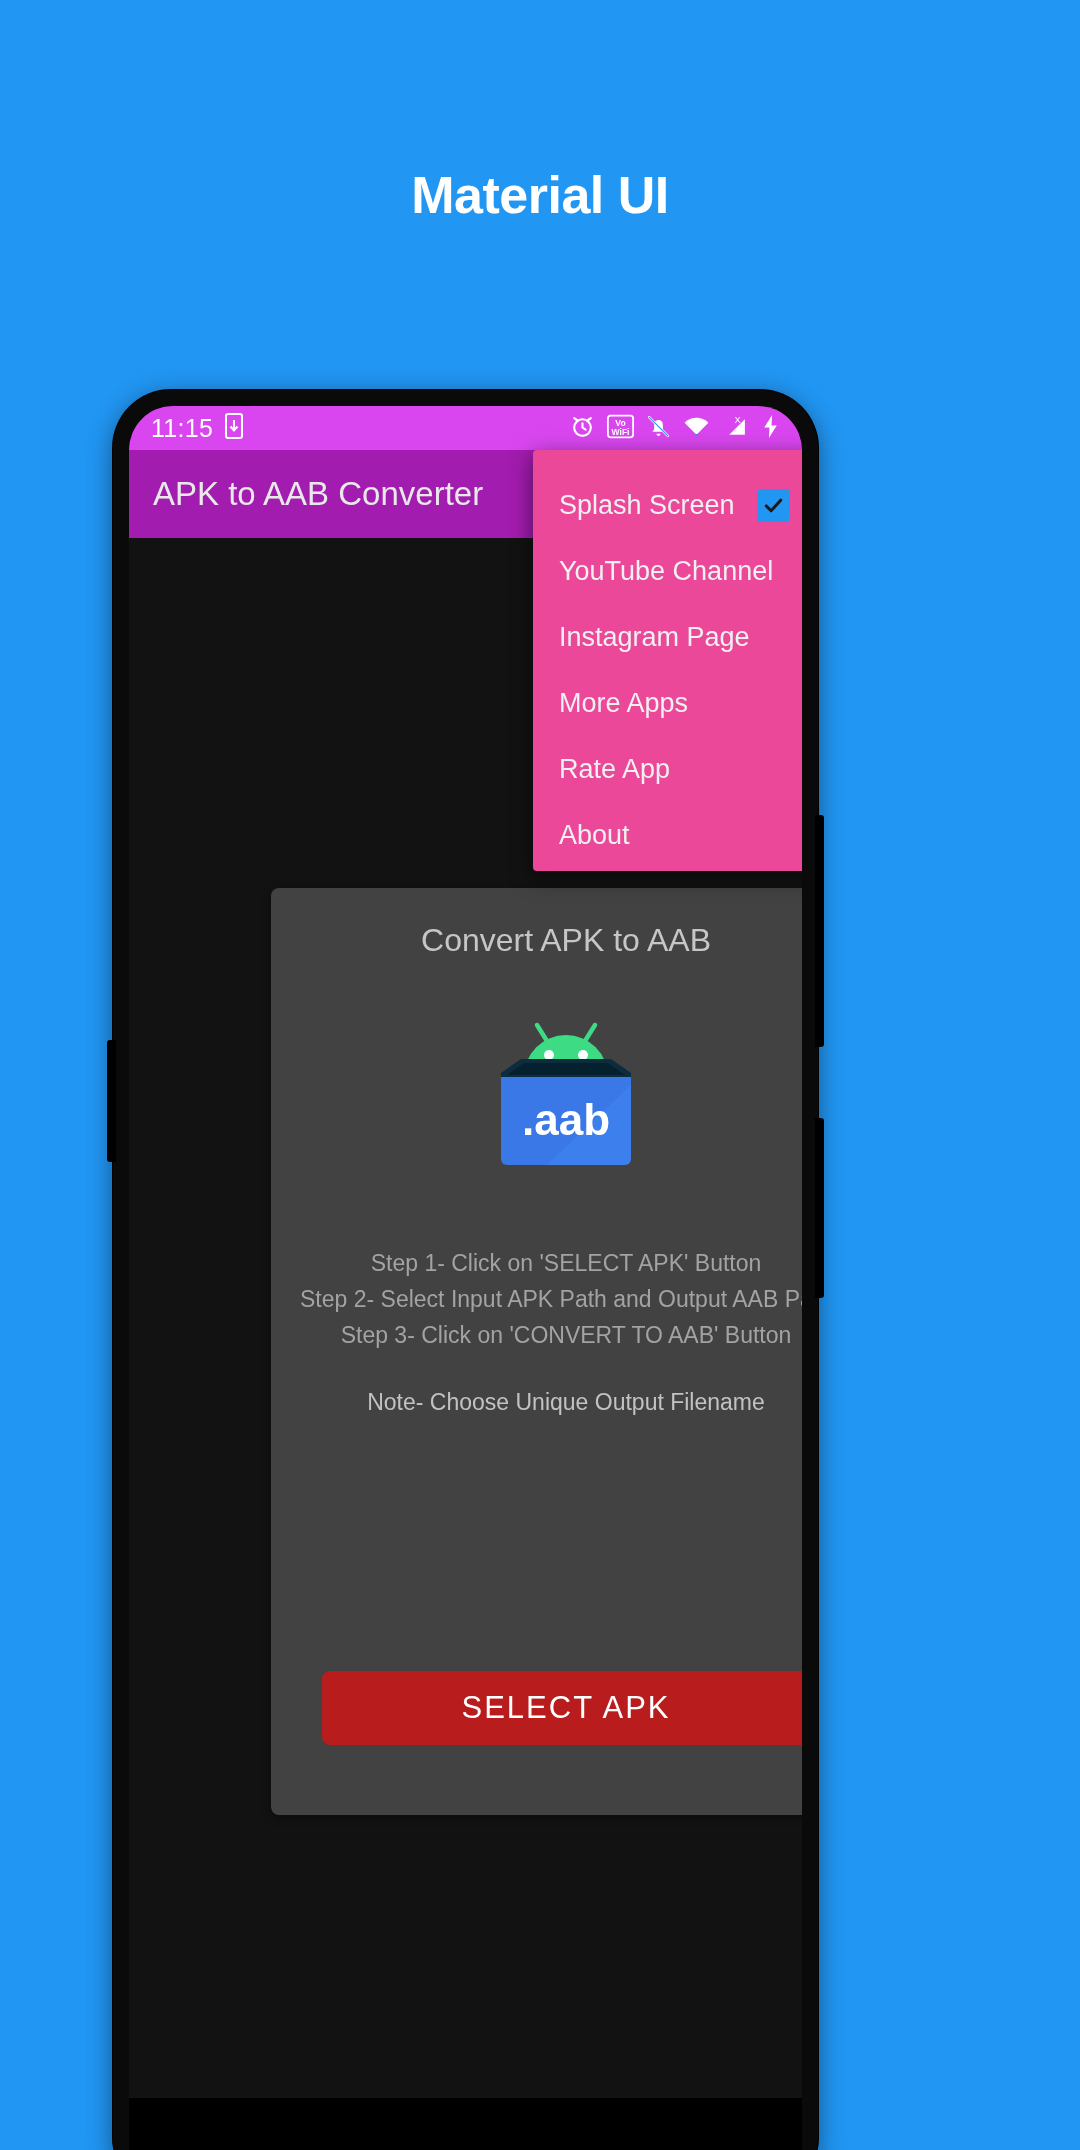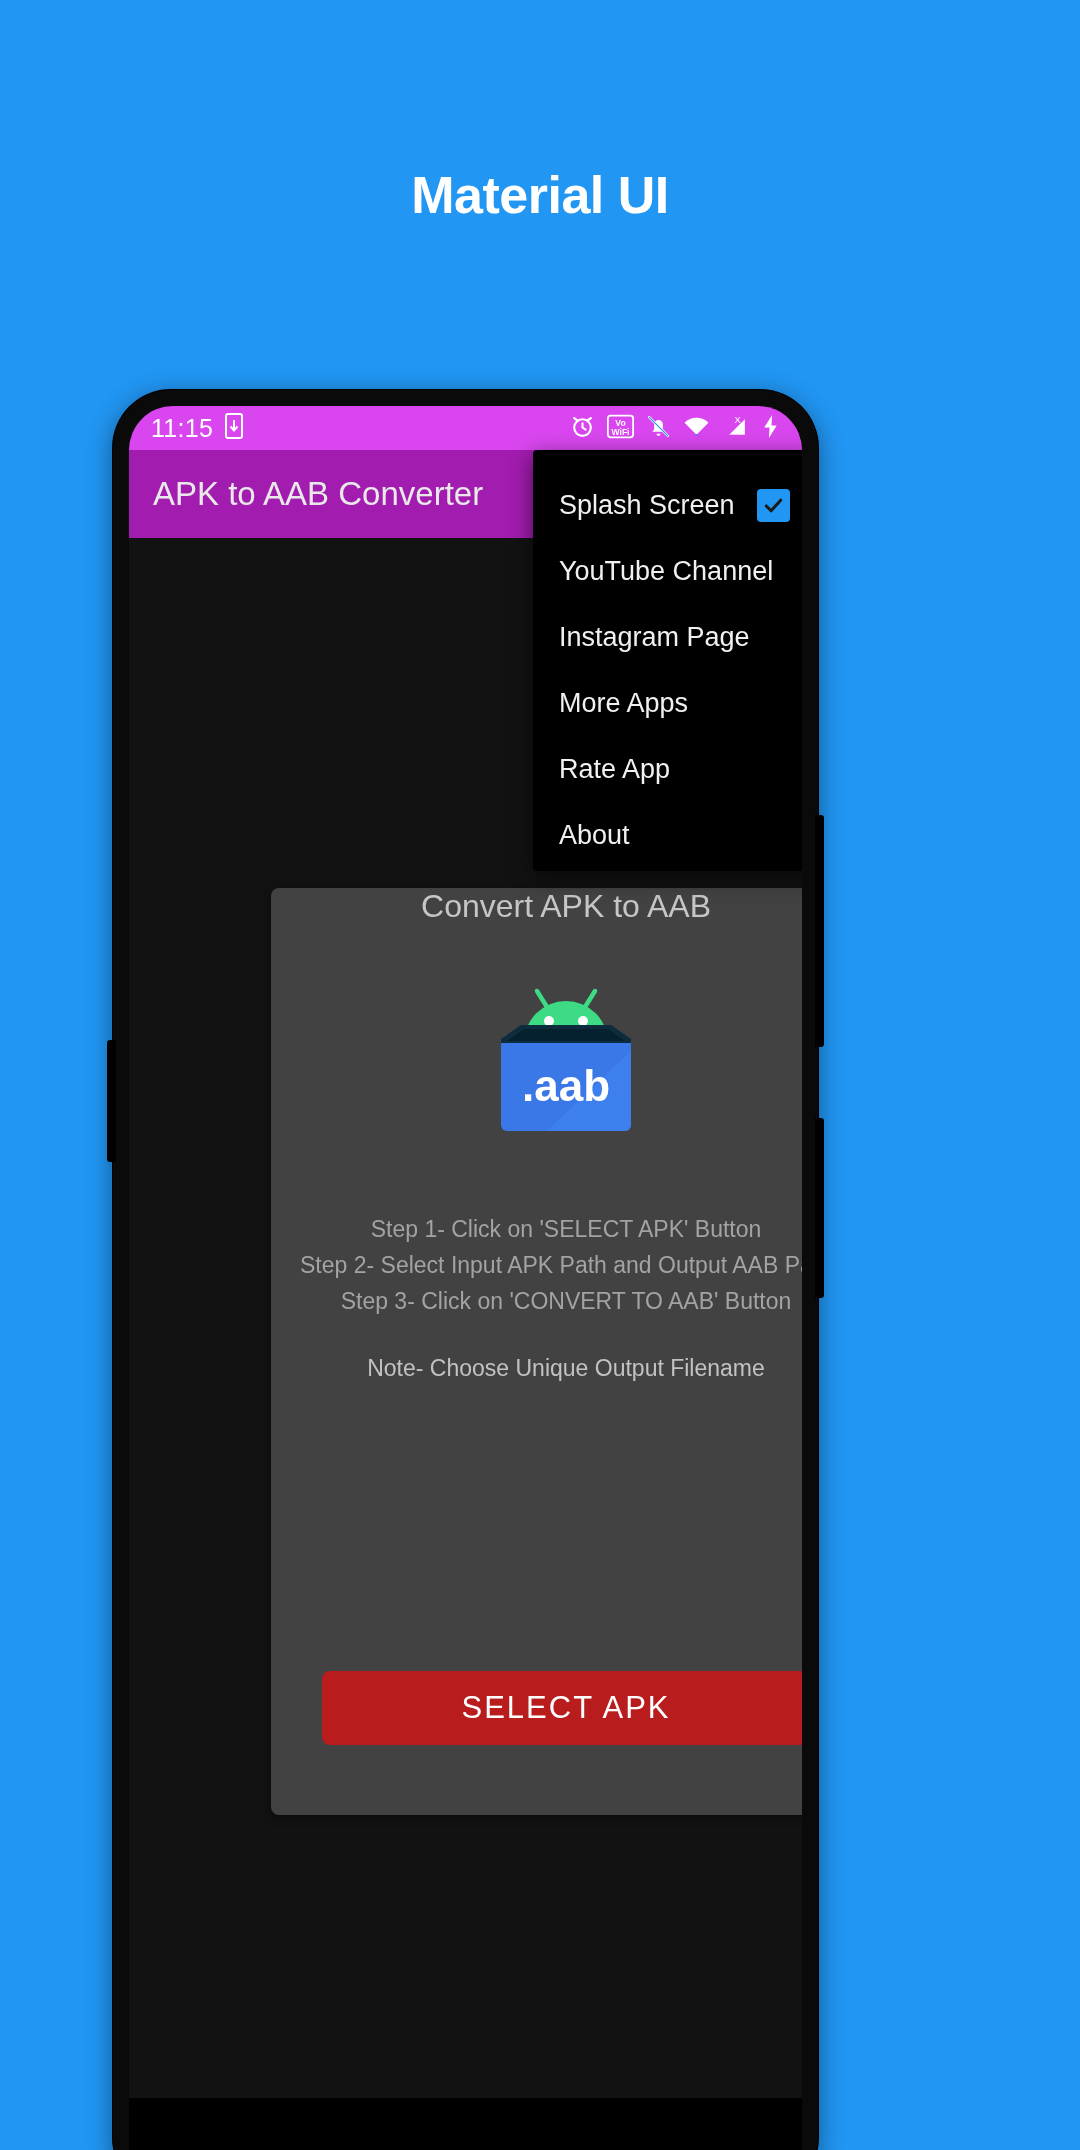--- a/index.html
+++ b/index.html
@@ -75,21 +75,21 @@
   }
   .appbar-title{
     font-size:33px; color:#e9e9e9; font-weight:400; white-space:nowrap;
   }
 
   
   .menu{
     position:absolute;
     left:404px; top:44px;
     width:283px; height:421px;
-    background:#000000;
+    background:#ec4899;
     border-radius:4px;
     box-shadow:0 6px 22px rgba(0,0,0,.55);
     padding:22px 0 18px 0;
     z-index:40;
   }
   .menu-item{
     height:66px;
     display:flex; align-items:center;
     padding:0 26px;
     color:#f0f0f0;
@@ -109,20 +109,21 @@
     position:absolute;
     left:142px; top:482px;
     width:590px; height:927px;
     background:#424242;
     border-radius:8px;
     box-shadow:0 3px 10px rgba(0,0,0,.4);
     text-align:center;
     overflow:hidden;
   }
   .card-title{
+    margin-top:34px;
     font-size:32px; color:#c6c6c6; font-weight:400;
   }
 
   
   .logo-wrap{
     margin-top:48px;
     display:flex; justify-content:center;
   }
 
   .steps{

